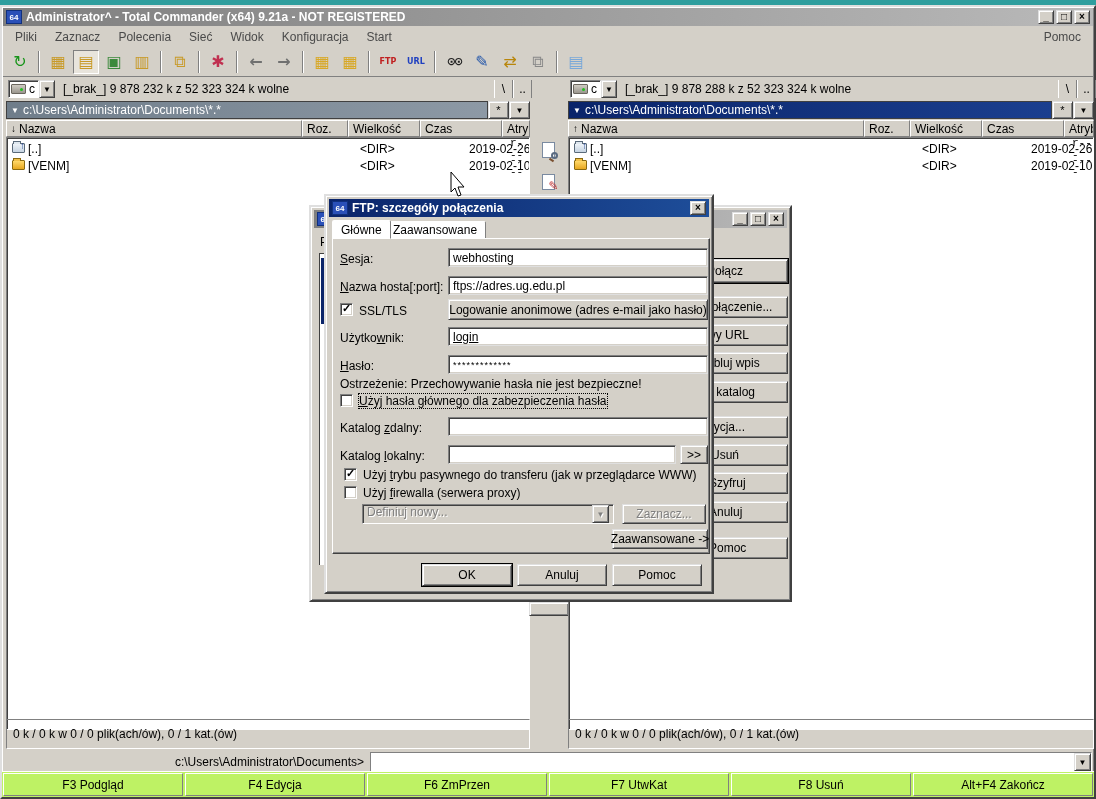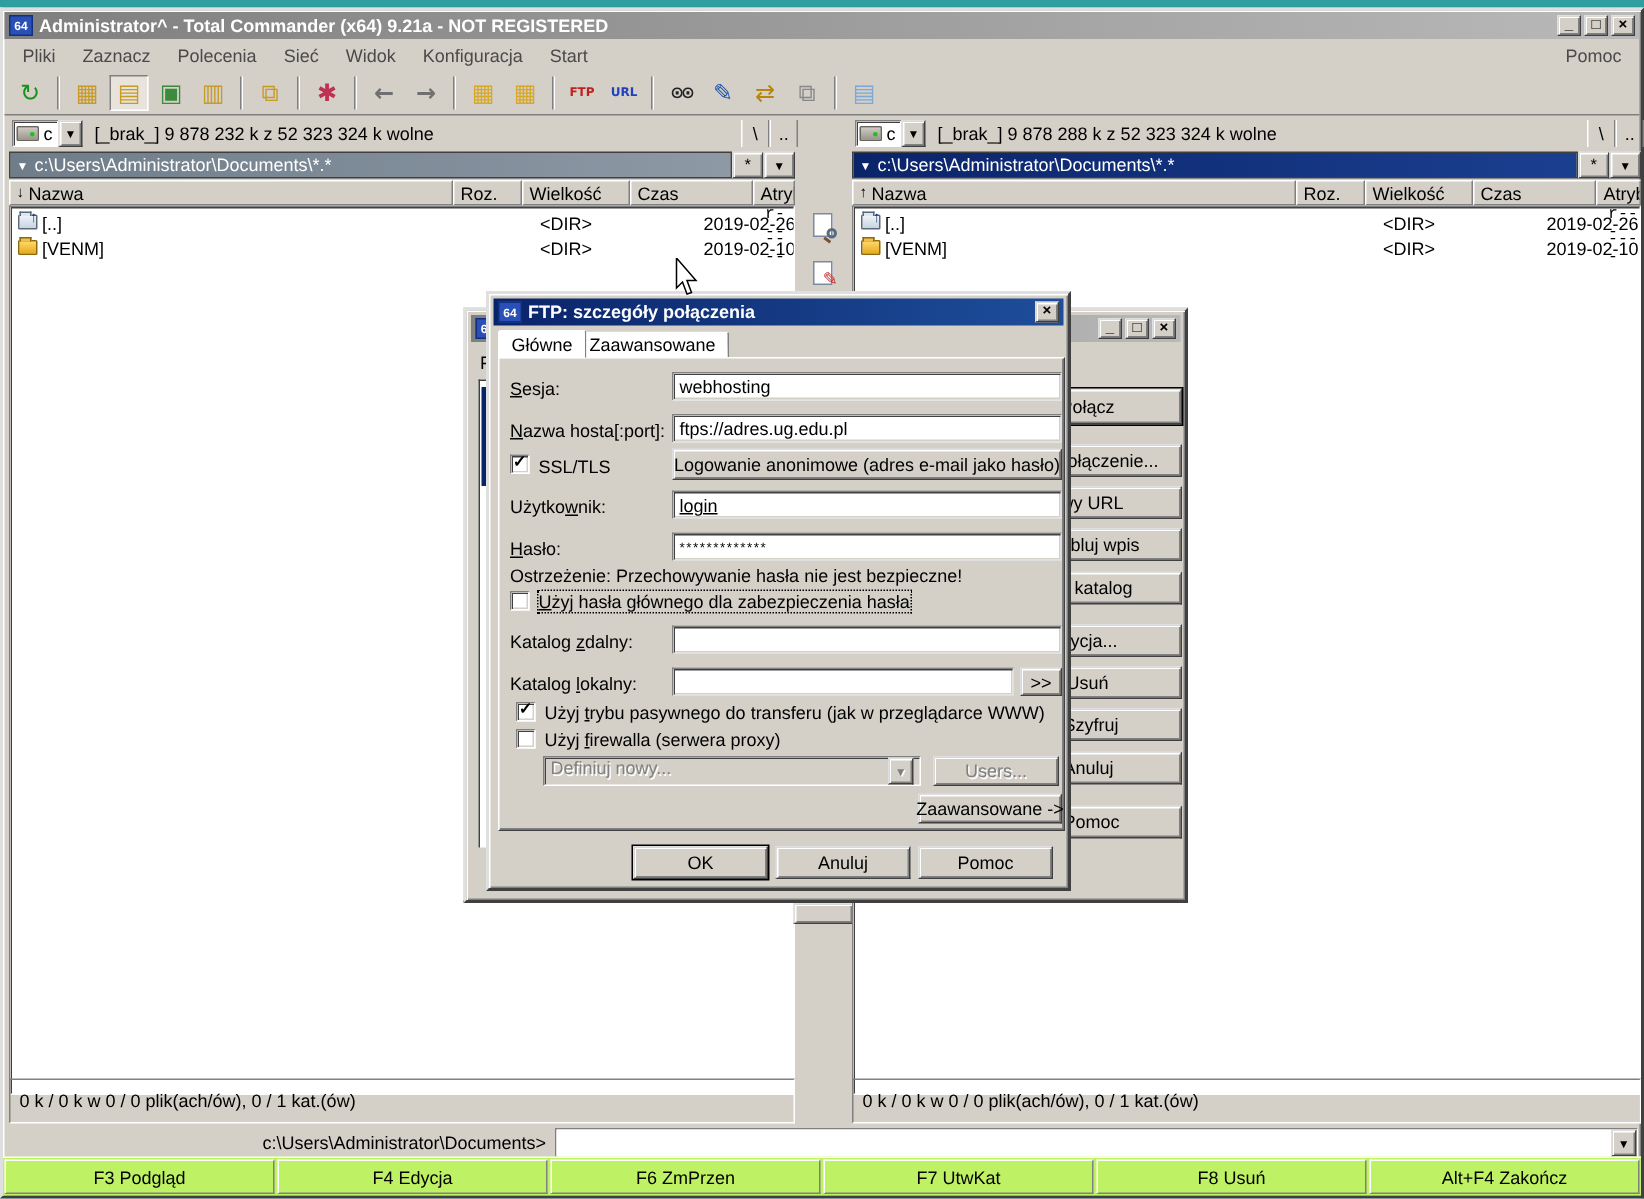--- a/index.html
+++ b/index.html
@@ -394,21 +394,21 @@
       <span class="cb" style="left:18px;top:272px;"><span class="tick">✓</span></span>
       <span class="lbl" style="left:37px;top:272px;">Użyj <u>t</u>rybu pasywnego do transferu (jak w przeglądarce WWW)</span>
 
       <span class="cb" style="left:18px;top:290px;"></span>
       <span class="lbl" style="left:37px;top:290px;text-align:right;">Użyj <u>f</u>irewalla (serwera proxy)</span>
 
       <div class="combo-disabled abs" style="left:36px;top:308px;width:252px;height:20px;">
         <span>Definiuj nowy...</span>
         <span class="btn combo-arrow">▼</span>
       </div>
-      <span class="btn btn-disabled abs" style="left:296px;top:308px;width:84px;height:20px;">Users...</span>
+      <span class="btn btn-disabled abs" style="left:296px;top:308px;width:84px;height:20px;">Zaznacz...</span>
 
       <span class="btn abs" style="left:286px;top:333px;width:96px;height:20px;">Zaawansowane -&gt;</span>
 
       <span class="btn btn-default abs" style="left:96px;top:368px;width:90px;height:22px;">OK</span>
       <span class="btn abs" style="left:191px;top:368px;width:90px;height:22px;">Anuluj</span>
       <span class="btn abs" style="left:286px;top:368px;width:90px;height:22px;">Pomoc</span>
     </div>
 
     <svg class="abs cursor" style="left:448px;top:165px;" width="18" height="26" viewBox="0 0 18 26">
       <polygon points="1,0 1,20 5,16 8,24 11,23 8,15 14,15" fill="#fff" stroke="#000" stroke-width="1"></polygon>

